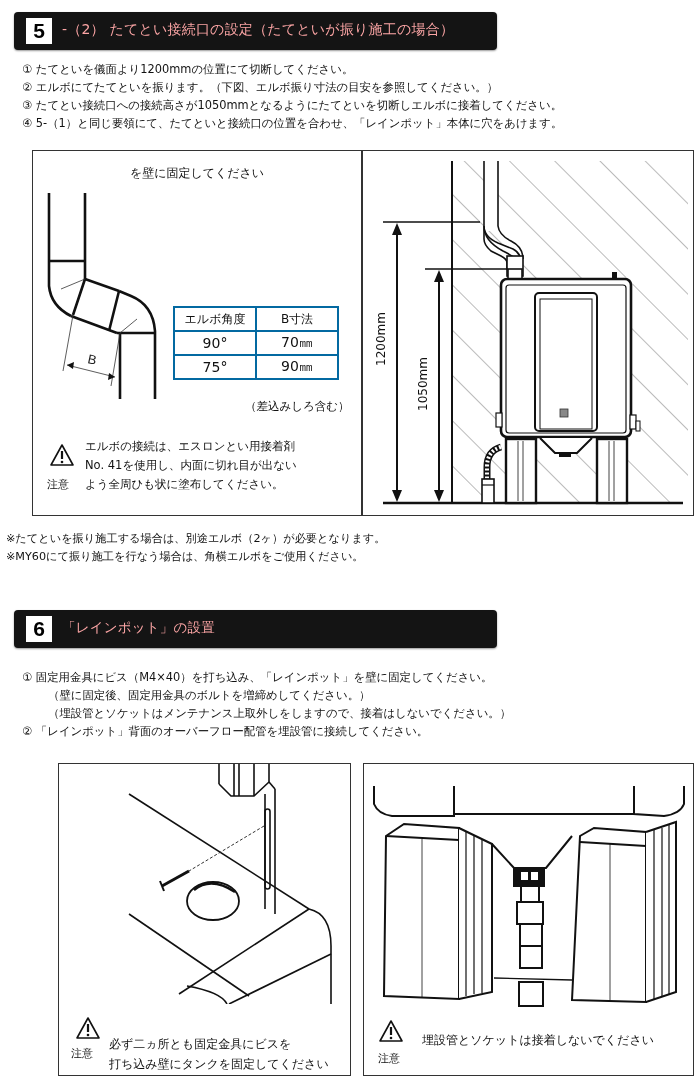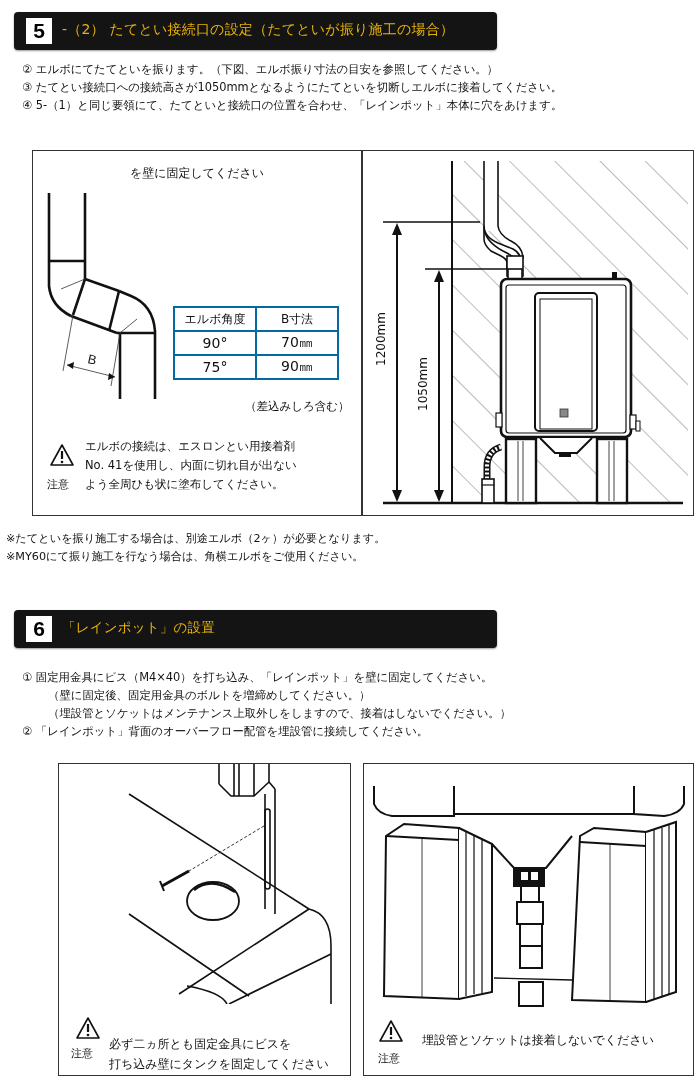--- a/index.html
+++ b/index.html
@@ -11,21 +11,21 @@
     position: absolute; left: 14px; height: 38px; width: 483px;
     background: #141414; border-radius: 4px;
     box-shadow: 0 1px 2px rgba(0,0,0,.4);
   }
   .sec-num {
     position: absolute; left: 12px; top: 6px; width: 26px; height: 26px;
     background: #fff; color: #000; font-weight: bold; font-size: 21px;
     line-height: 26px; text-align: center; font-family: "Liberation Sans", sans-serif;
   }
   .sec-title {
-    position: absolute; left: 48px; top: 9px; color: #eab308; font-size: 14px;
+    position: absolute; left: 48px; top: 9px; color: #fca5a5; font-size: 14px;
     white-space: nowrap; letter-spacing: 0.2px;
   }
 
   .step-list { position: absolute; left: 22px; font-size: 11.4px; line-height: 18px; white-space: nowrap; }
   .step-list .line { height: 18px; }
   .step-list .indent { padding-left: 26px; }
 
   .panel { position: absolute; border: 1.5px solid #333; background: #fff; }
 
   .table {
@@ -42,20 +42,21 @@
 </style>
 </head>
 <body>
 
 <div class="sec-header" style="top:12px;">
   <div class="sec-num">5</div>
   <div class="sec-title">-（2） たてとい接続口の設定（たてといが振り施工の場合）</div>
 </div>
 
 <div class="step-list" style="top:60px;">
+  <div class="line">① たてといを儀面より1200mmの位置にて切断してください。</div>
   <div class="line">② エルボにてたてといを振ります。（下図、エルボ振り寸法の目安を参照してください。）</div>
   <div class="line">③ たてとい接続口への接続高さが1050mmとなるようにたてといを切断しエルボに接着してください。</div>
   <div class="line">④ 5-（1）と同じ要領にて、たてといと接続口の位置を合わせ、「レインポット」本体に穴をあけます。</div>
 </div>
 
 <div class="panel" style="left:32px; top:150px; width:330px; height:366px;">
   <div class="abs" style="left:0; width:100%; top:14px; text-align:center; font-size:12px;">を壁に固定してください</div>
 
   <svg class="abs" style="left:8px; top:30px;" width="130" height="230" viewBox="0 0 130 230">
     <g fill="none" stroke="#111" stroke-width="2.6" stroke-linejoin="round">

